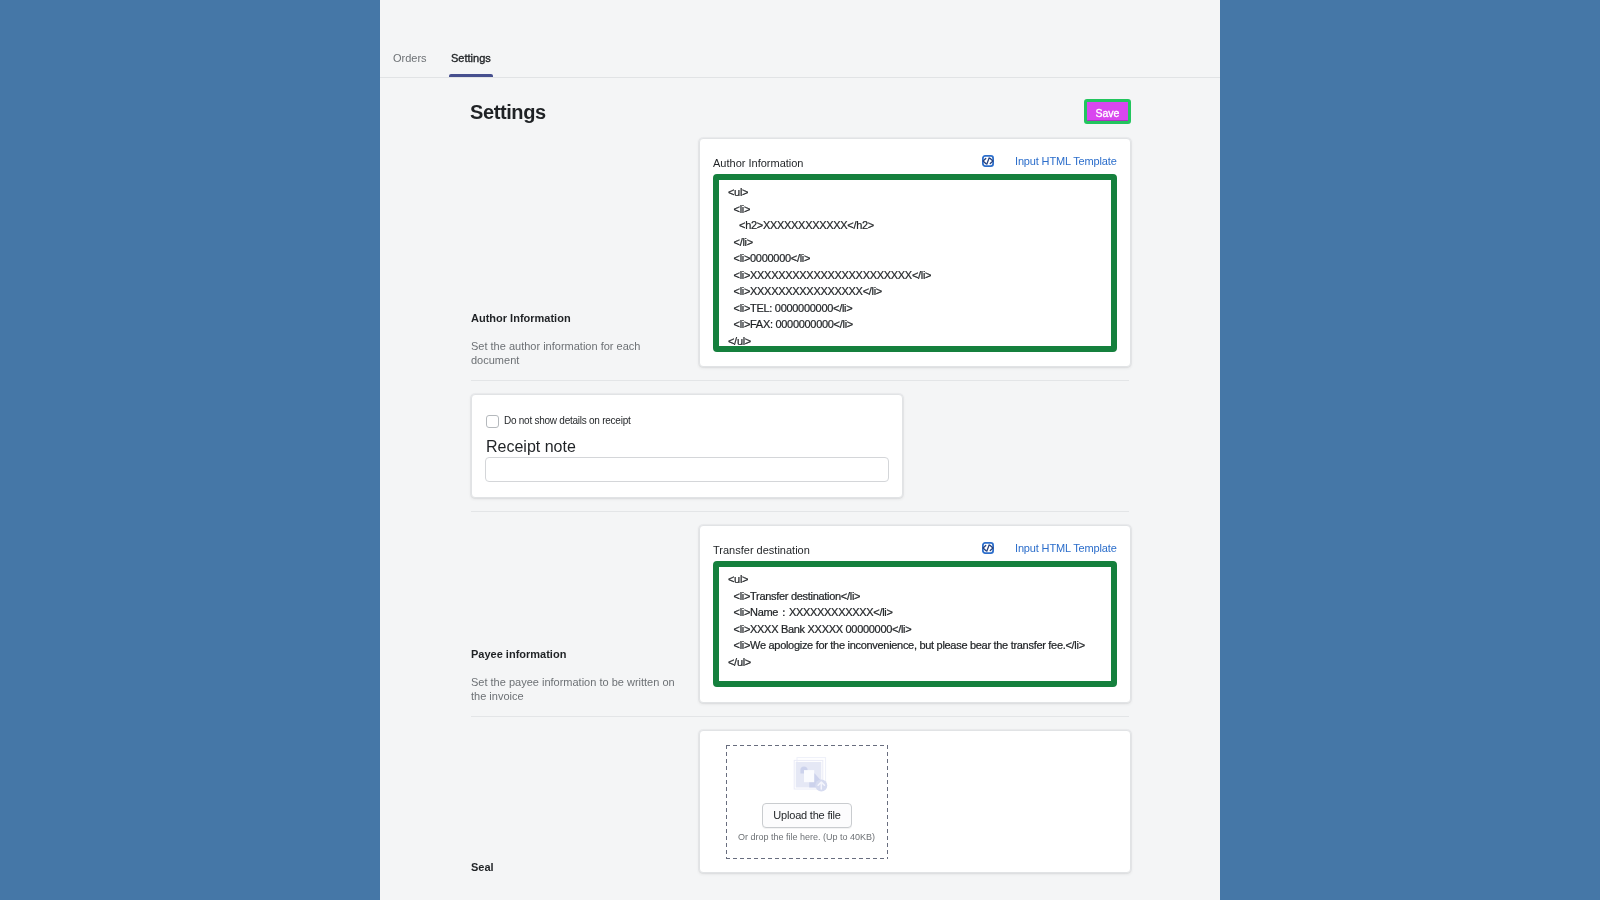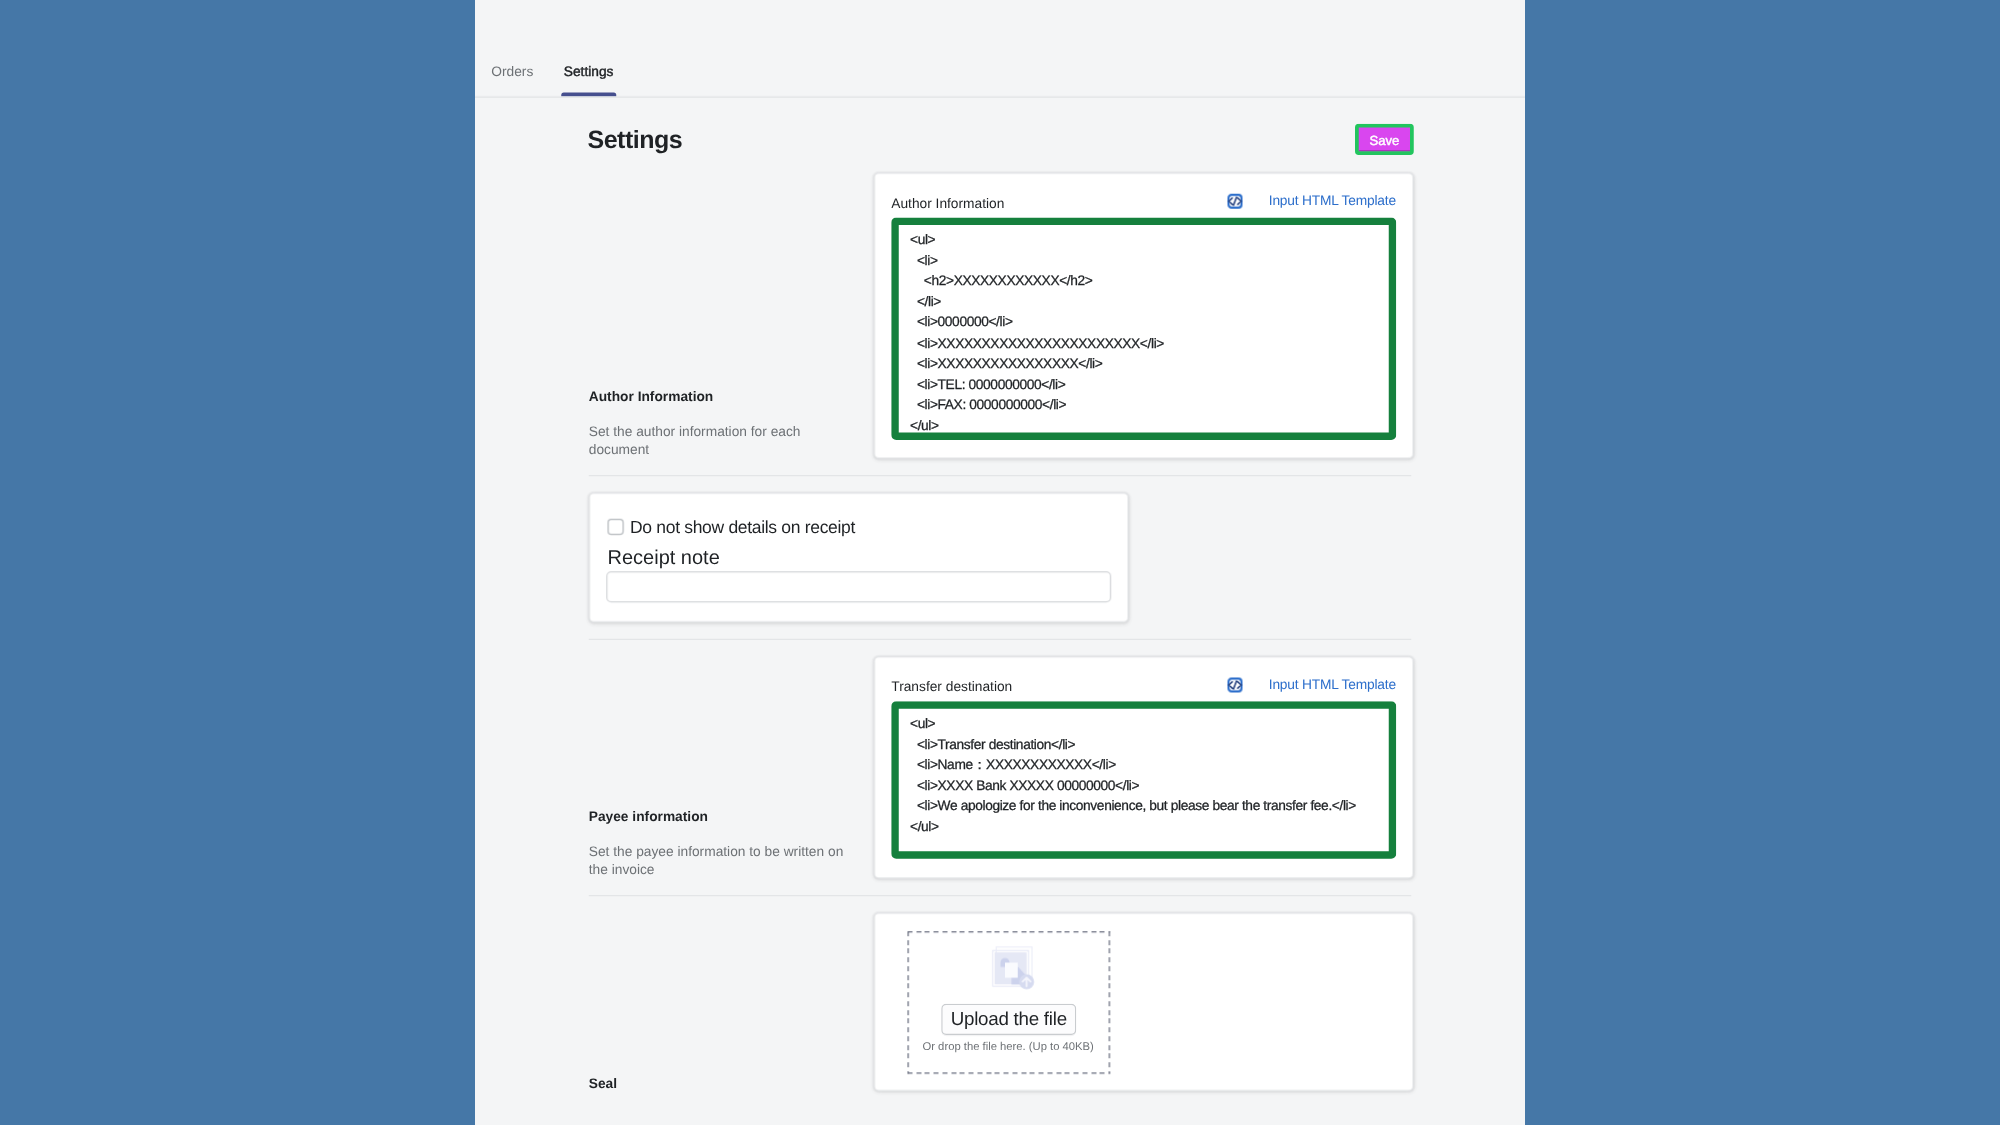--- a/index.html
+++ b/index.html
@@ -38,36 +38,36 @@
 
 .fieldhead{display:flex;align-items:center;height:21px;margin-bottom:0}
 .fieldlabel{font-size:11px;color:#1f2225;line-height:1}
 .tmpl{margin-left:auto;display:flex;align-items:center;gap:21px;color:#2c6ecb;font-size:11px;cursor:pointer;line-height:1;letter-spacing:-0.15px;position:relative;top:-3px}
 .code-icon{width:12px;height:12px;display:block}
 
 .ta{width:404px;border:6px solid #15803d;border-radius:4px;background:#fff;font-family:"Liberation Sans",sans-serif;font-size:11px;color:#1f2225;line-height:16.5px;padding:4px 9px;resize:none;white-space:pre;overflow:hidden;display:block;letter-spacing:-0.3px;-webkit-text-stroke:0.22px #1f2225}
 
 .chk-row{display:flex;align-items:center;gap:5px;margin:5px 0 0 1px;height:14px}
 .chkbox{width:13px;height:13px;border:1px solid #b5b9bd;border-radius:3px;background:#fff;flex:0 0 13px;cursor:pointer}
-.chk-label{font-size:14px;color:#1f2225;line-height:1;letter-spacing:-0.25px}
+.chk-label{font-size:10px;color:#1f2225;line-height:1;letter-spacing:-0.25px}
 .sub-label{font-size:16px;color:#1f2225;margin:13px 0 0 1px;line-height:11px;height:11px}
 .input{width:404px;height:25px;border:1px solid #d4d6d9;border-radius:4px;background:#fff;font-family:inherit;font-size:11px;color:#1f2225;padding:0 9px;margin-top:5px;display:block}
 
 
 .dropzone{position:relative;width:162px;height:114px;display:flex;flex-direction:column;align-items:center;padding-top:12px;margin:0 0 0 13px;cursor:pointer;
  background-image:
   repeating-linear-gradient(to right,#686d7e 0 4px,transparent 4px 7px),
   repeating-linear-gradient(to right,#686d7e 0 4px,transparent 4px 7px),
   repeating-linear-gradient(to bottom,#686d7e 0 4px,transparent 4px 7px),
   repeating-linear-gradient(to bottom,#686d7e 0 4px,transparent 4px 7px);
  background-size:100% 1px,100% 1px,1px 100%,1px 100%;
  background-position:0 0,0 100%,0 0,100% 0;
  background-repeat:no-repeat}
 .up-icon{width:44px;height:38px;display:block;margin-bottom:8px;margin-left:3px;margin-top:0px}
-.upload-btn{background:#fcfcfd;border:1px solid #c9cccf;border-radius:4px;font-family:inherit;font-size:15px;font-weight:400;color:#1f2225;width:108px;height:25px;cursor:pointer;box-shadow:0 1px 0 rgba(22,29,37,.05);line-height:23px;letter-spacing:-0.2px}
+.upload-btn{background:#fcfcfd;border:1px solid #c9cccf;border-radius:4px;font-family:inherit;font-size:11px;font-weight:400;color:#1f2225;width:90px;height:25px;cursor:pointer;box-shadow:0 1px 0 rgba(22,29,37,.05);line-height:23px;letter-spacing:-0.2px}
 .drop-hint{font-size:9px;color:#6d7175;margin-top:5px;line-height:1}
 </style>
 </head>
 <body>
 
 <div class="app">
 
 
   <div class="tabs">
     <div class="tab">Orders</div>

